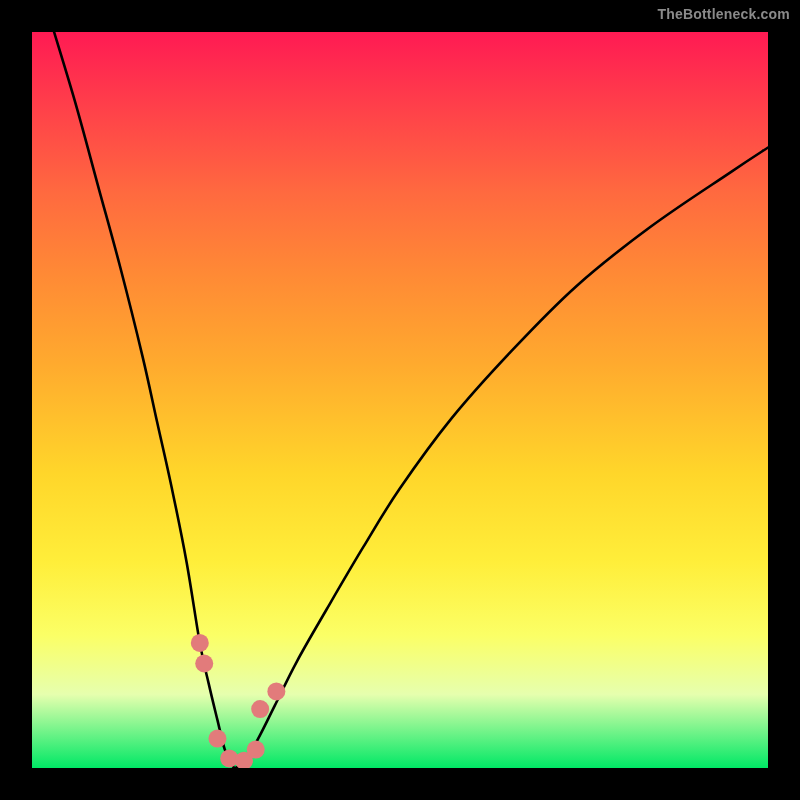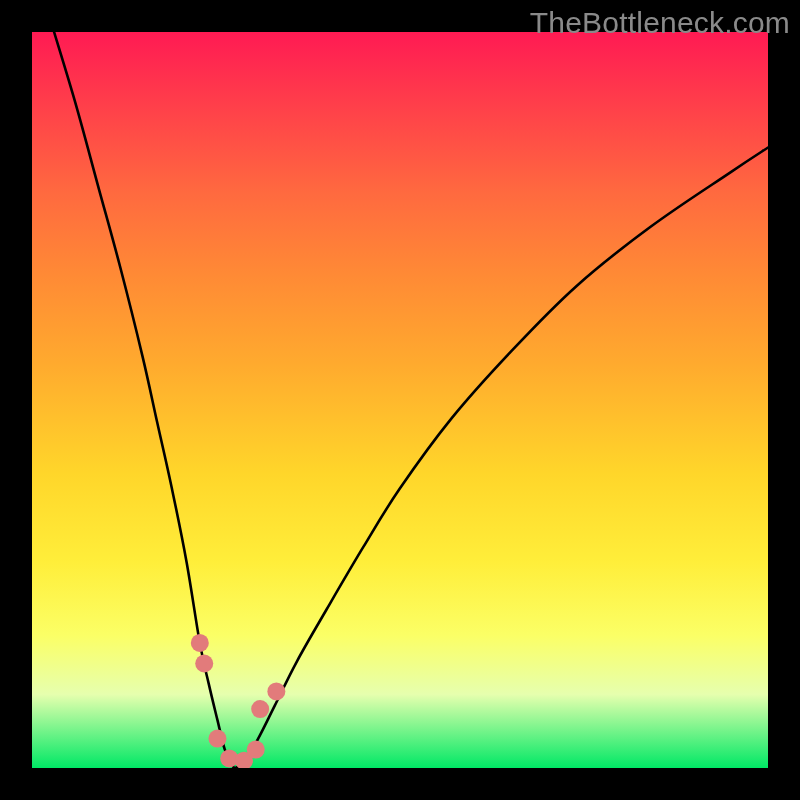--- a/index.html
+++ b/index.html
@@ -48,23 +48,23 @@
     position: absolute;
     left: 0; top: 0;
     width: 736px;
     height: 736px;
   }
   .watermark {
     position: absolute;
     top: 6px;
     right: 10px;
     color: #8a8a8a;
-    font-size: 30px;
+    font-size: 14px;
     letter-spacing: 0.2px;
-    font-weight: 400;
+    font-weight: 700;
     user-select: none;
   }
 </style>
 </head>
 <body>
 
 <div class="frame">
   <div class="plot">
     <div class="gradient"></div>
     <svg class="curve-layer" viewBox="0 0 736 736" preserveAspectRatio="none">

